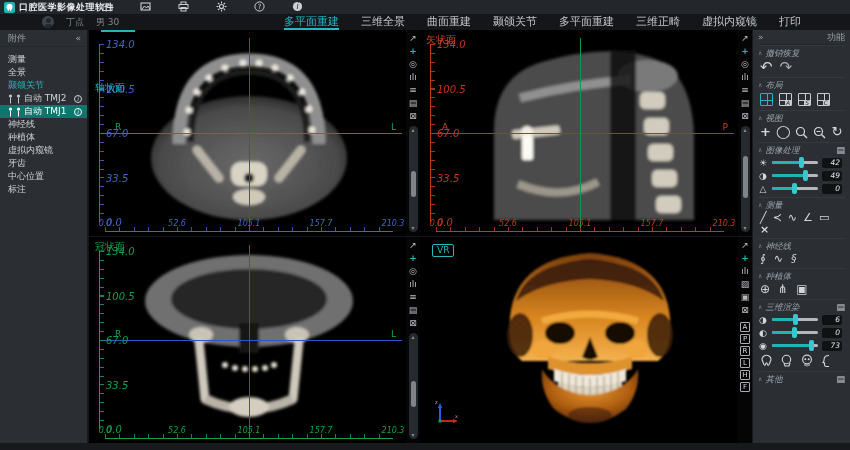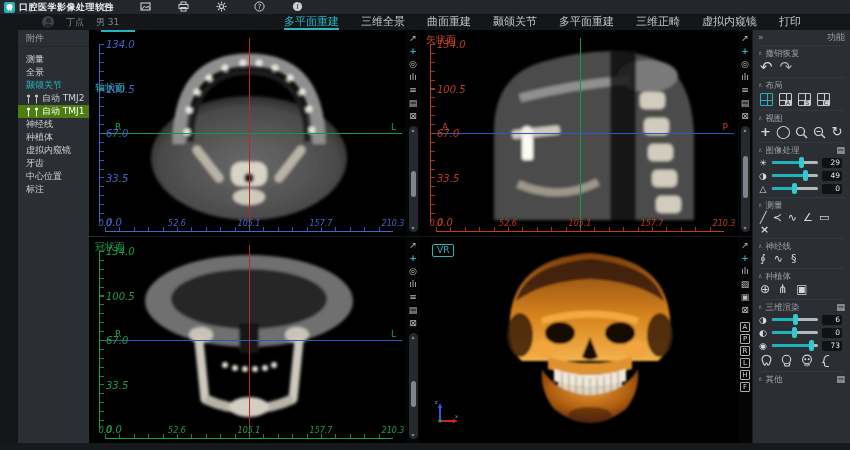--- a/index.html
+++ b/index.html
@@ -17,25 +17,25 @@
   .menubar{position:absolute;left:0;top:14px;width:850px;height:16px;background:#141619;display:flex;align-items:center;}
   .avatar{width:12px;height:12px;border-radius:50%;background:#3f444a;margin-left:42px;position:relative;overflow:hidden;}
   .avatar:before{content:"";position:absolute;left:3.5px;top:2px;width:5px;height:5px;border-radius:50%;background:#23262a;}
   .avatar:after{content:"";position:absolute;left:1.5px;top:7.5px;width:9px;height:6px;border-radius:50% 50% 0 0;background:#23262a;}
   .patient{color:#82878d;font-size:9px;margin-left:12px;text-align:center;}
   .tabs{position:absolute;left:284px;display:flex;gap:22px;align-items:center;height:16px;}
   .tab{color:#c3c7cb;font-size:11px;cursor:pointer;height:15px;line-height:14px;}
   .tab.active{color:#25b7c3;border-bottom:2px solid #25b7c3;}
 
   
-  .sidebar{position:absolute;left:18px;top:30px;width:88px;height:413px;background:#2b2f34;border-right:1px solid #17191c;}
+  .sidebar{position:absolute;left:0;top:30px;width:88px;height:413px;background:#2b2f34;border-right:1px solid #17191c;}
   .sb-head{height:17px;line-height:17px;padding:0 6px 0 8px;color:#9aa0a6;font-size:9px;display:flex;justify-content:space-between;border-bottom:1px solid #24272b;}
   .sb-item{height:13px;line-height:13px;padding-left:8px;font-size:9px;color:#ced2d6;display:flex;align-items:center;cursor:pointer;}
   .sb-item.cyan{color:#29b6bf;}
-  .sb-item.sel{background:#4d7c0f;color:#fff;}
+  .sb-item.sel{background:#0f766e;color:#fff;}
   .pinic{display:inline-block;width:5px;margin-right:3px;}
   .infoc{margin-left:auto;margin-right:5px;width:8px;height:8px;border:1px solid currentColor;border-radius:50%;font-size:6px;line-height:6px;text-align:center;font-style:italic;flex:none;}
 
   
   .pane{position:absolute;background:#000;overflow:hidden;}
   .pane-accent{position:absolute;left:12px;top:0;width:34px;height:2px;background:#25b4bf;}
   .vp-label{position:absolute;left:6px;top:3px;font-size:10px;z-index:5;}
   .ct{position:absolute;}
   .hline{position:absolute;left:12px;right:4px;height:1px;z-index:3;}
   .vline{position:absolute;top:8px;bottom:8px;width:1px;z-index:3;}
@@ -59,21 +59,21 @@
   .sbar .arr.up{top:0;} .sbar .arr.dn{bottom:0;}
   .shandleV{position:absolute;left:2px;width:5px;border-radius:3px;background:#80858b;}
   .oletBox{width:10px;height:10px;border:1px solid #a9aeb4;color:#d8dbde;font-size:7px;line-height:9px;text-align:center;margin:1px 0;border-radius:1px;cursor:pointer;}
 
   .vr-btn{position:absolute;left:12px;top:7px;border:1px solid #2ab6bd;color:#2ab6bd;font-size:9px;line-height:11px;padding:0 4px;border-radius:2px;z-index:5;cursor:pointer;}
   .axis{position:absolute;left:14px;bottom:18px;width:26px;height:26px;z-index:5;}
 
   
   .rpanel{position:absolute;left:752px;top:30px;width:98px;height:413px;background:#2b2f34;border-left:1px solid #17191c;padding:0 5px;}
   .rp-head{height:15px;line-height:15px;display:flex;justify-content:space-between;color:#9aa0a6;font-size:9px;border-bottom:1px solid #24272b;}
-  .sect{border-top:1px solid #343940;padding:1px 0 2px 0;}
+  .sect{border-top:1px solid #343940;padding:1px 0 2px 0;font-style:italic;}
   .sect:first-of-type{border-top:none;}
   .sect-title{height:12px;line-height:12px;color:#99a0a7;font-size:8.5px;display:flex;align-items:center;gap:3px;cursor:pointer;}
   .sect-title .caret{font-size:6px;color:#7d838a;}
   .sect-title .endic{margin-left:auto;color:#d4d7db;font-size:9px;}
   .icorow{display:flex;align-items:center;gap:7px;color:#d4d7db;font-size:12px;line-height:16px;padding-left:2px;flex-wrap:wrap;}
   .icorow .ic{cursor:pointer;}
   .grid-ic{width:13px;height:13px;border:1px solid #c9ccd1;border-radius:1px;position:relative;cursor:pointer;
     background:linear-gradient(#c9ccd1,#c9ccd1) 6px 0/1px 100% no-repeat,linear-gradient(#c9ccd1,#c9ccd1) 0 6px/100% 1px no-repeat;}
   .grid-ic.teal{border-color:#27b3ba;background:linear-gradient(#27b3ba,#27b3ba) 6px 0/1px 100% no-repeat,linear-gradient(#27b3ba,#27b3ba) 0 6px/100% 1px no-repeat;}
   .grid-ic span{position:absolute;right:0px;bottom:-1px;font-size:6px;color:#2b2f34;background:#c9ccd1;padding:0 1px;line-height:6px;}
@@ -133,21 +133,21 @@
       <svg width="11" height="11" viewBox="0 0 11 11">
           <circle cx="5.5" cy="5.5" r="4.6" fill="#ccd0d4"></circle>
           <text x="5.5" y="8.2" font-size="8" fill="#23272c" text-anchor="middle" font-style="italic">i</text>
         </svg>
     </div>
   </div>
 
   <div class="menubar">
     <div class="avatar"></div>
     <span class="patient">丁点</span>
-    <span class="patient">男 31</span>
+    <span class="patient">男 30</span>
     <div class="tabs">
       <span class="tab active">多平面重建</span>
       <span class="tab">三维全景</span>
       <span class="tab">曲面重建</span>
       <span class="tab">颞颌关节</span>
       <span class="tab">多平面重建</span>
       <span class="tab">三维正畸</span>
       <span class="tab">虚拟内窥镜</span>
       <span class="tab">打印</span>
     </div>
@@ -558,21 +558,21 @@
         <span class="caret">∧</span>
         <span>图像处理</span>
         <span class="endic">▤</span>
       </div>
       <div class="srow">
         <span class="sic">☀</span>
         <div class="strack">
             <div class="sfill" style="width: 64.5%;"></div>
             <div class="shandle" style="left: calc(64.5% - 3px);"></div>
           </div>
-        <span class="sval">29</span>
+        <span class="sval">42</span>
       </div>
       <div class="srow">
         <span class="sic">◑</span>
         <div class="strack">
             <div class="sfill" style="width: 74.5%;"></div>
             <div class="shandle" style="left: calc(74.5% - 3px);"></div>
           </div>
         <span class="sval">49</span>
       </div>
       <div class="srow">

